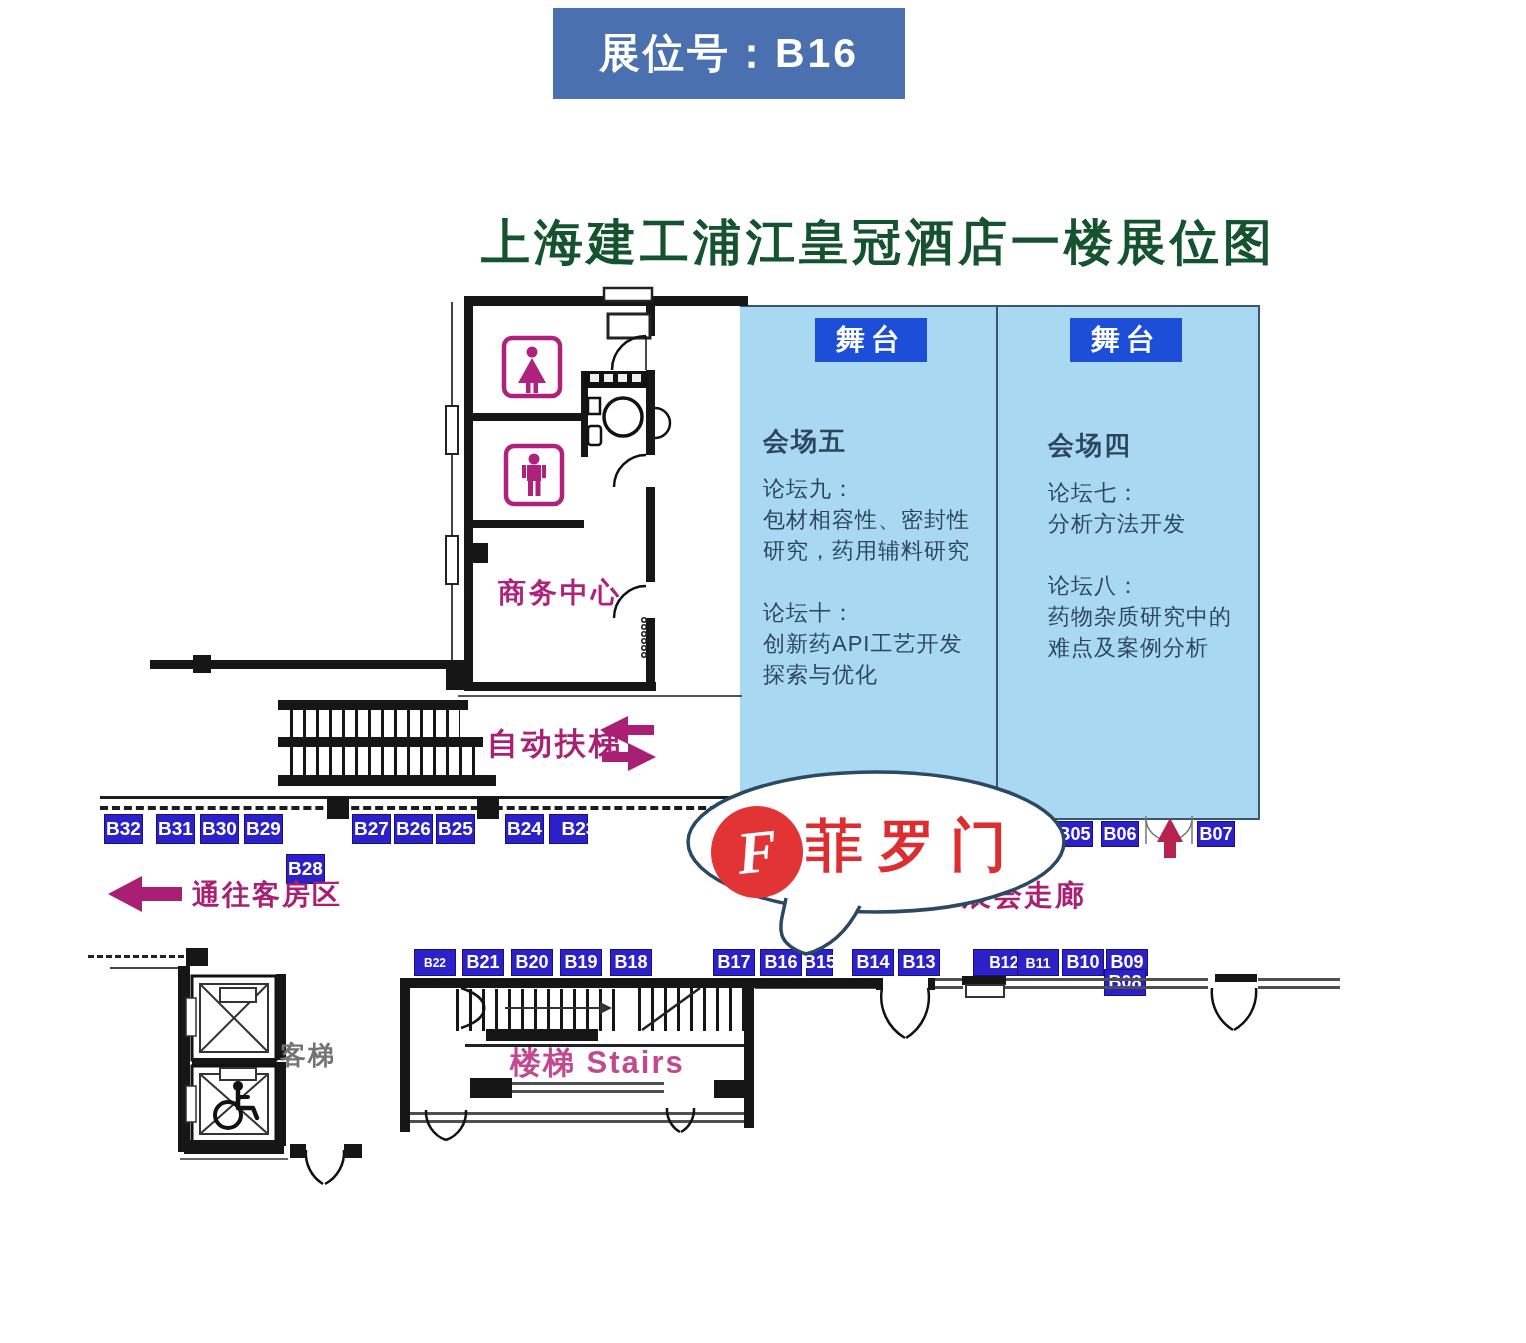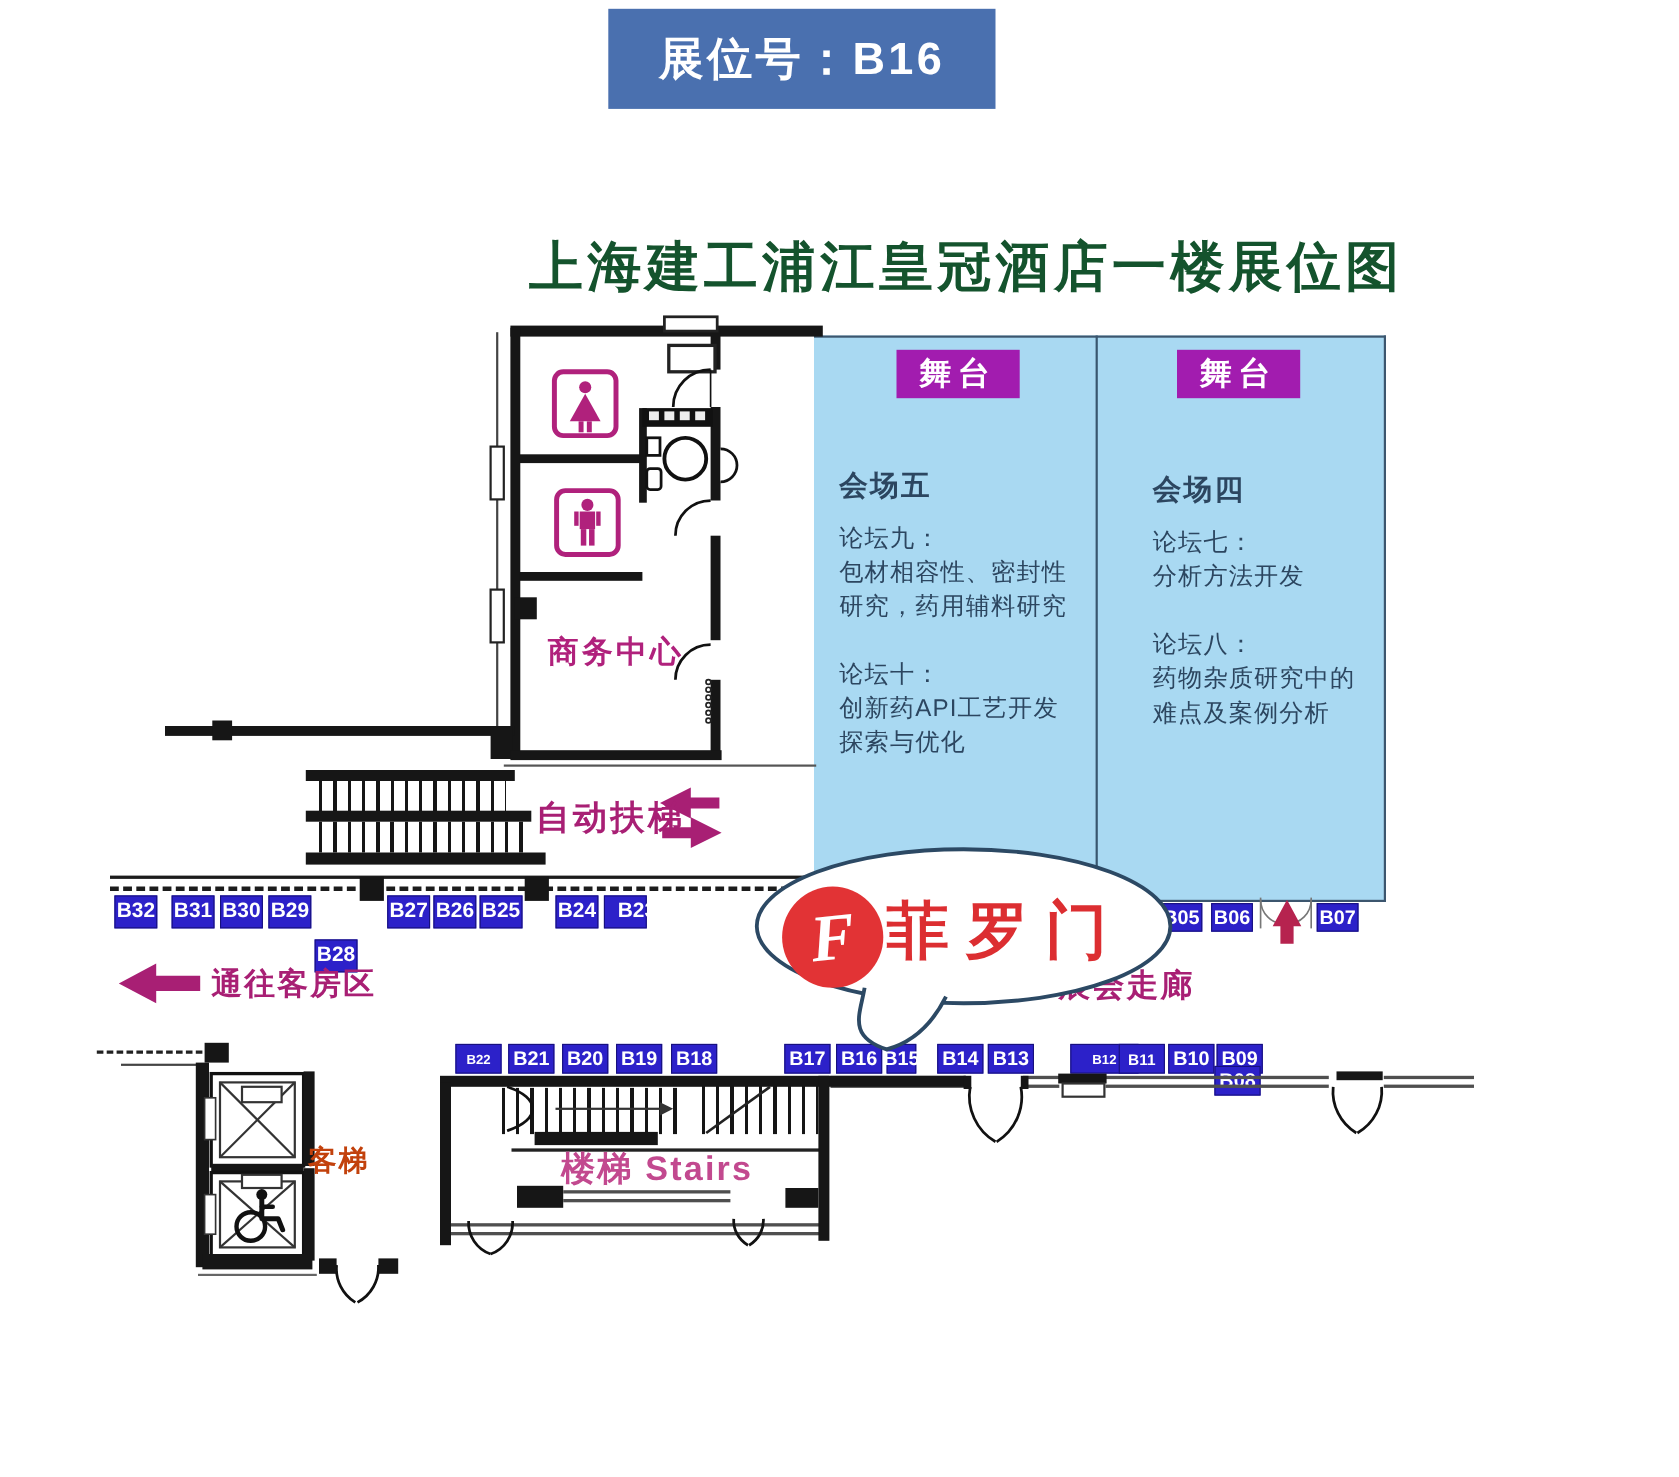--- a/index.html
+++ b/index.html
@@ -9,39 +9,39 @@
   
   .banner{left:553px;top:8px;width:352px;height:91px;background:#4a70af;color:#fff;
           display:flex;align-items:center;justify-content:center;font-size:41px;font-weight:bold;letter-spacing:3px;}
   
   .title{left:250px;top:210px;width:1026px;text-align:right;color:#14532d;
          font-size:49px;font-weight:bold;letter-spacing:4px;}
   
   .hall-region{left:740px;top:305px;width:518px;height:511px;background:#a9d9f2;
                border-top:2px solid #3c566e;border-right:2px solid #3c566e;border-bottom:2px solid #3c566e;}
   .hall-divider{left:996px;top:305px;width:2px;height:511px;background:#39566f;}
-  .stage-box{width:112px;height:44px;background:#a21caf;color:#fff;display:flex;align-items:center;
+  .stage-box{width:112px;height:44px;background:#1d4ed8;color:#fff;display:flex;align-items:center;
              justify-content:center;font-size:29px;font-weight:bold;letter-spacing:6px;}
   .stage-left{left:815px;top:318px;}
   .stage-right{left:1070px;top:318px;}
   .hall-text{color:#2c4660;}
   .hall-name{font-size:26px;font-weight:600;letter-spacing:2px;}
   .hall-body{font-size:22px;line-height:31px;white-space:pre-line;margin-top:14px;letter-spacing:1px;}
   .hall-left{left:763px;top:424px;width:245px;}
   .hall-right{left:1048px;top:428px;width:225px;}
   
   .booth{position:absolute;box-sizing:border-box;background:#2c21c9;border:1px solid #17107e;
          color:#fff;font-weight:bold;display:flex;align-items:center;justify-content:center;}
   
   .mlabel{color:#a81f74;font-weight:bold;}
   .business-label{left:498px;top:574px;font-size:28px;color:#b0217c;letter-spacing:3px;}
   .escalator-label{left:487px;top:723px;font-size:31px;letter-spacing:3px;}
   .guest-label{left:192px;top:876px;font-size:28px;letter-spacing:2px;}
   .corridor-label{left:962px;top:876px;font-size:29px;letter-spacing:2px;}
-  .elevator-label{left:280px;top:1038px;font-size:26px;color:#c2410c;letter-spacing:2px;}
+  .elevator-label{left:280px;top:1038px;font-size:26px;color:#737373;letter-spacing:2px;}
   .stairs-label{left:510px;top:1042px;font-size:31px;color:#c2498f;font-weight:bold;letter-spacing:2px;}
   
   .logo-circle{left:711px;top:806px;width:92px;height:92px;border-radius:50%;background:#e23335;
                display:flex;align-items:center;justify-content:center;}
   .logo-letter{color:#fff;font-family:"Liberation Serif",serif;font-style:italic;font-weight:bold;
                font-size:60px;transform:rotate(-6deg);line-height:1;}
   .brand-text{left:806px;top:808px;font-size:57px;font-weight:900;color:#dc2e31;letter-spacing:15px;}
   
   .wall{background:#161616;}
   .rungs{background-image:repeating-linear-gradient(90deg,#151515 0px,#151515 3px,transparent 3px,transparent 13px);}
@@ -98,21 +98,21 @@
       <div class="booth" style="left: 414px; top: 949px; width: 42px; height: 27px; font-size: 12px;">B22</div>
       <div class="booth" style="left: 462px; top: 949px; width: 42px; height: 27px; font-size: 18px;">B21</div>
       <div class="booth" style="left: 511px; top: 949px; width: 42px; height: 27px; font-size: 18px;">B20</div>
       <div class="booth" style="left: 560px; top: 949px; width: 42px; height: 27px; font-size: 18px;">B19</div>
       <div class="booth" style="left: 610px; top: 949px; width: 42px; height: 27px; font-size: 18px;">B18</div>
       <div class="booth" style="left: 713px; top: 949px; width: 42px; height: 27px; font-size: 18px;">B17</div>
       <div class="booth" style="left: 760px; top: 949px; width: 42px; height: 27px; font-size: 18px;">B16</div>
       <div class="booth" style="left: 806px; top: 949px; width: 27px; height: 27px; font-size: 18px;">B15</div>
       <div class="booth" style="left: 852px; top: 949px; width: 42px; height: 27px; font-size: 18px;">B14</div>
       <div class="booth" style="left: 898px; top: 949px; width: 42px; height: 27px; font-size: 18px;">B13</div>
-      <div class="booth" style="left: 973px; top: 949px; width: 62px; height: 27px; font-size: 12px;">B12</div>
+      <div class="booth" style="left: 973px; top: 949px; width: 62px; height: 27px; font-size: 16px;">B12</div>
       <div class="booth" style="left: 1017px; top: 949px; width: 42px; height: 27px; font-size: 14px;">B11</div>
       <div class="booth" style="left: 1062px; top: 949px; width: 42px; height: 27px; font-size: 18px;">B10</div>
       <div class="booth" style="left: 1106px; top: 949px; width: 42px; height: 27px; font-size: 18px;">B09</div>
       <div class="booth" style="left: 1104px; top: 949px; width: 42px; height: 27px; font-size: 18px; margin-top: 20px;">B08</div>
     </div>
 
   <div class="abs mlabel corridor-label">展会走廊</div>
 
   <div class="abs wall" style="left:278px;top:700px;width:190px;height:10px"></div>
   <div class="abs rungs" style="left:290px;top:710px;width:170px;height:28px"></div>

